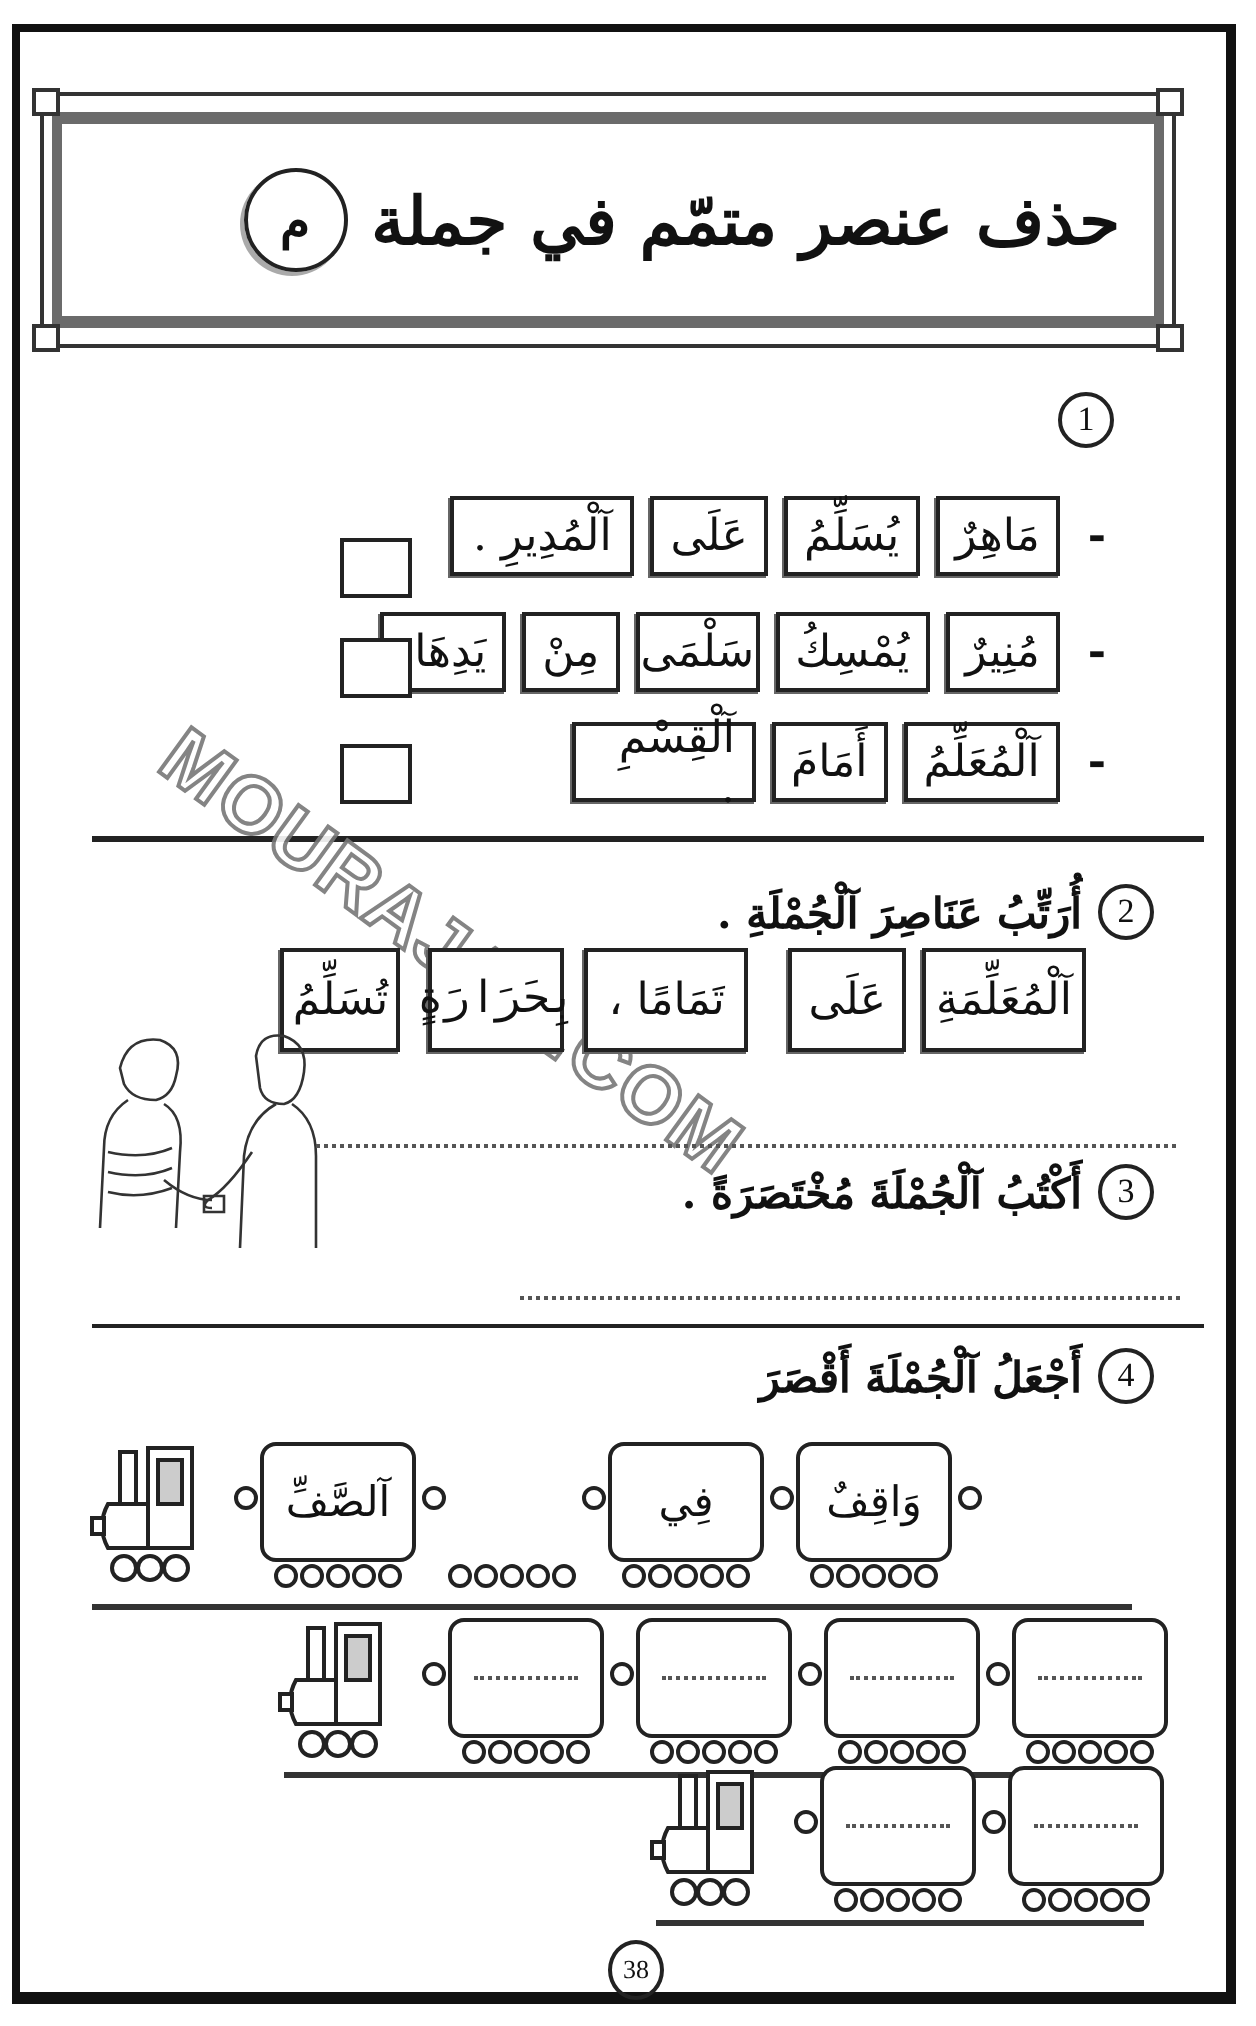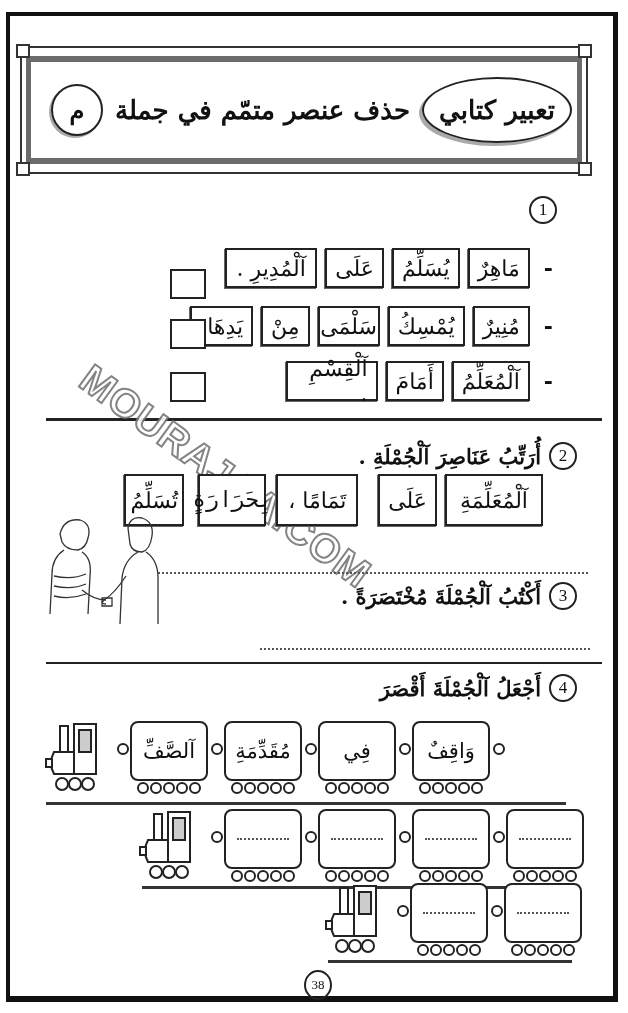--- a/index.html
+++ b/index.html
@@ -26,21 +26,21 @@
   .banner-corner { position: absolute; width: 14px; height: 14px; border: 2px solid #333; background: #fff; }
   .c-tl { left: -6px; top: -4px; } .c-tr { right: -6px; top: -4px; }
   .c-bl { left: -6px; bottom: -4px; } .c-br { right: -6px; bottom: -4px; }
 
   .banner-row { position: absolute; left: 0; right: 0; top: 32px; height: 60px; direction: rtl; display: flex; align-items: center; padding: 0 14px; }
   .oval-title {
     width: 150px; height: 66px; border: 2px solid #222; border-radius: 50%;
     display: flex; align-items: center; justify-content: center;
     font-size: 26px; font-weight: bold; box-shadow: -3px 3px 0 #aaa;
   }
-  .banner-subtitle { font-size: 26px; font-weight: bold; margin: 0 12px; white-space: nowrap; }
+  .banner-subtitle { font-size: 33px; font-weight: bold; margin: 0 12px; white-space: nowrap; }
   .circle-m {
     width: 52px; height: 52px; border: 2px solid #222; border-radius: 50%;
     display: flex; align-items: center; justify-content: center;
     font-size: 24px; font-weight: bold; box-shadow: -2px 2px 0 #aaa;
   }
 
   
   .q-head { position: absolute; direction: rtl; display: flex; align-items: center; font-size: 21px; font-weight: bold; }
   .q-num {
     width: 28px; height: 28px; border: 2px solid #222; border-radius: 50%;
@@ -100,21 +100,20 @@
 
 <div class="page-frame">
 
   <div class="banner">
     <div class="banner-inner"></div>
     <div class="banner-corner c-tl"></div>
     <div class="banner-corner c-tr"></div>
     <div class="banner-corner c-bl"></div>
     <div class="banner-corner c-br"></div>
     <div class="banner-row">
-      <div class="oval-title">تعبير كتابي</div>
       <div class="banner-subtitle">حذف عنصر متمّم في جملة</div>
       <div class="circle-m">م</div>
     </div>
   </div>
 
   <div class="q-head" style="right:56px; top:180px;">
     <span class="q-num">1</span>
   </div>
 
   <div class="word-row" style="right:60px; top:232px;">
@@ -147,21 +146,21 @@
   <div class="divider" style="left:36px; width:556px; top:402px;"></div>
 
   <div class="watermark">MOURAJAA.COM</div>
 
   <div class="q-head" style="right:36px; top:426px;">
     <span class="q-num">2</span>
     <span>أُرَتِّبُ عَنَاصِرَ آلْجُمْلَةِ .</span>
   </div>
 
   <div class="word-row" style="right:70px; top:458px;">
-    <span class="word q2-word" style="width:98px;">آلْمُعَلِّمَةِ</span>
+    <span class="word q2-word" style="width:82px;">آلْمُعَلِّمَةِ</span>
     <span class="word q2-word" style="margin-left:20px;">عَلَى</span>
     <span class="word q2-word" style="width:82px; margin-left:10px;">تَمَامًا ،</span>
     <span class="word q2-word" style="width:68px; margin-left:14px;font-family:Liberation Mono, monospace;">بِحَرَارَةٍ</span>
     <span class="word q2-word" style="width:60px;">تُسَلِّمُ</span>
   </div>
 
   <svg class="illustration" viewBox="0 0 120 118">
     <g fill="none" stroke="#333" stroke-width="1.3">
       <path d="M18 20 Q22 4 38 6 Q50 10 46 24 Q44 34 36 36 Q24 36 20 28 Z"></path>
       <path d="M22 36 Q10 44 10 60 L8 100 M40 38 Q50 44 48 62 L46 100"></path>
@@ -208,21 +207,20 @@
       <div class="wheels">
           <i class="wheel"></i>
           <i class="wheel"></i>
           <i class="wheel"></i>
           <i class="wheel"></i>
           <i class="wheel"></i>
         </div>
     </div>
     <span class="coupler"></span>
     <div class="car">
-      <div class="car-body big">مُقَدِّمَةِ</div>
       <div class="wheels">
           <i class="wheel"></i>
           <i class="wheel"></i>
           <i class="wheel"></i>
           <i class="wheel"></i>
           <i class="wheel"></i>
         </div>
     </div>
     <span class="coupler"></span>
     <div class="car">

